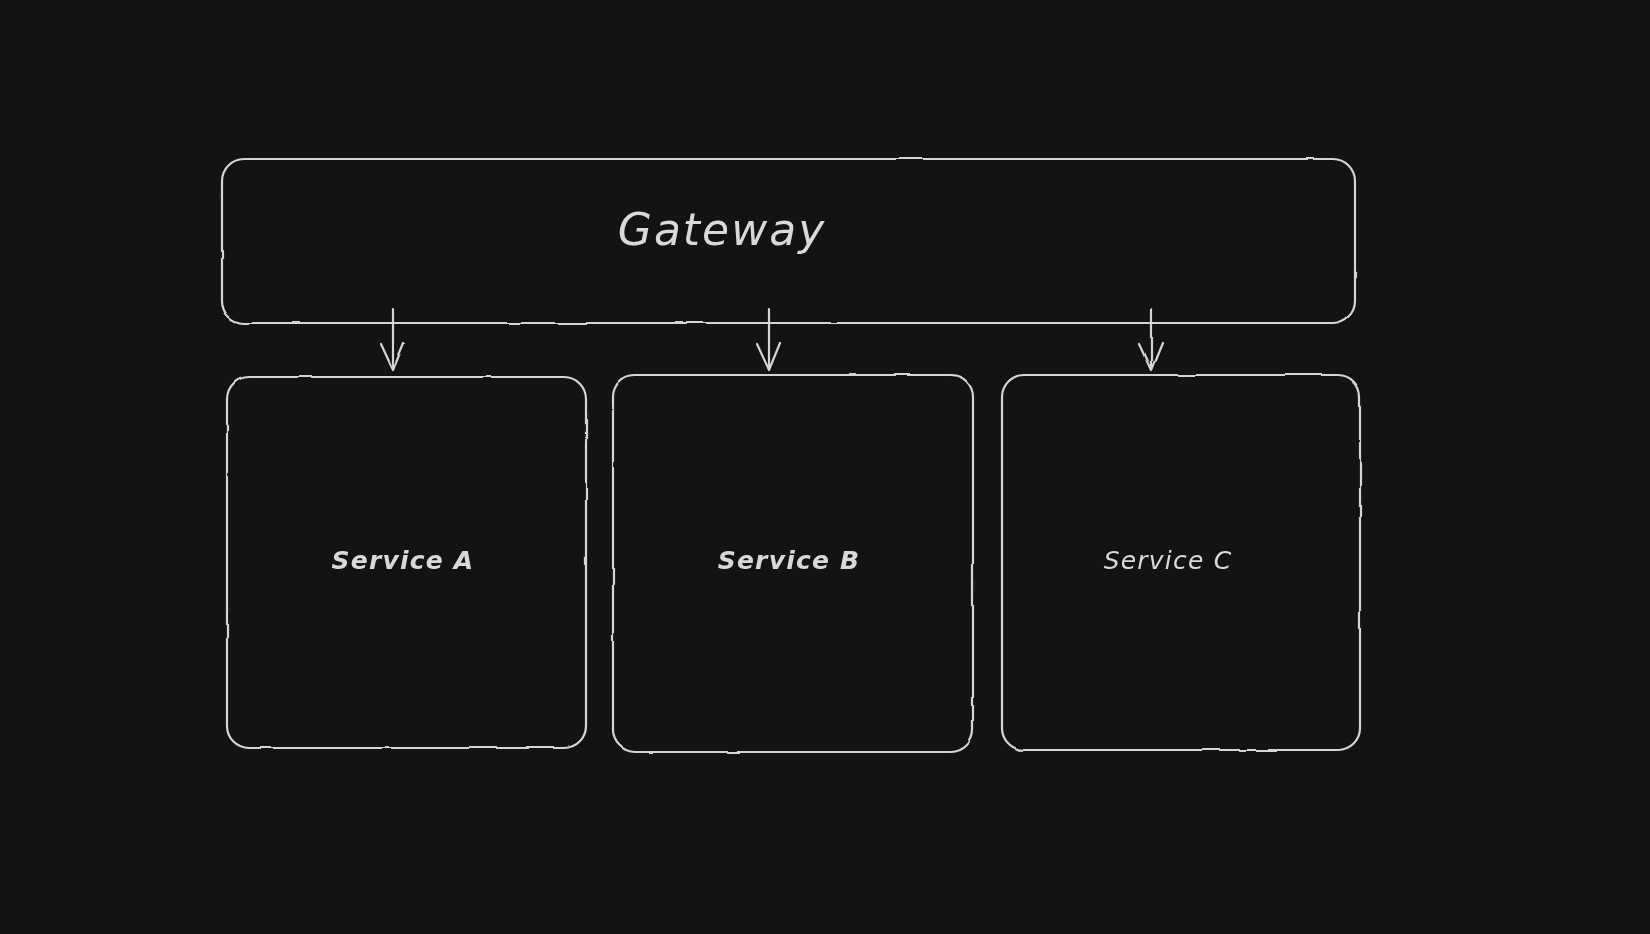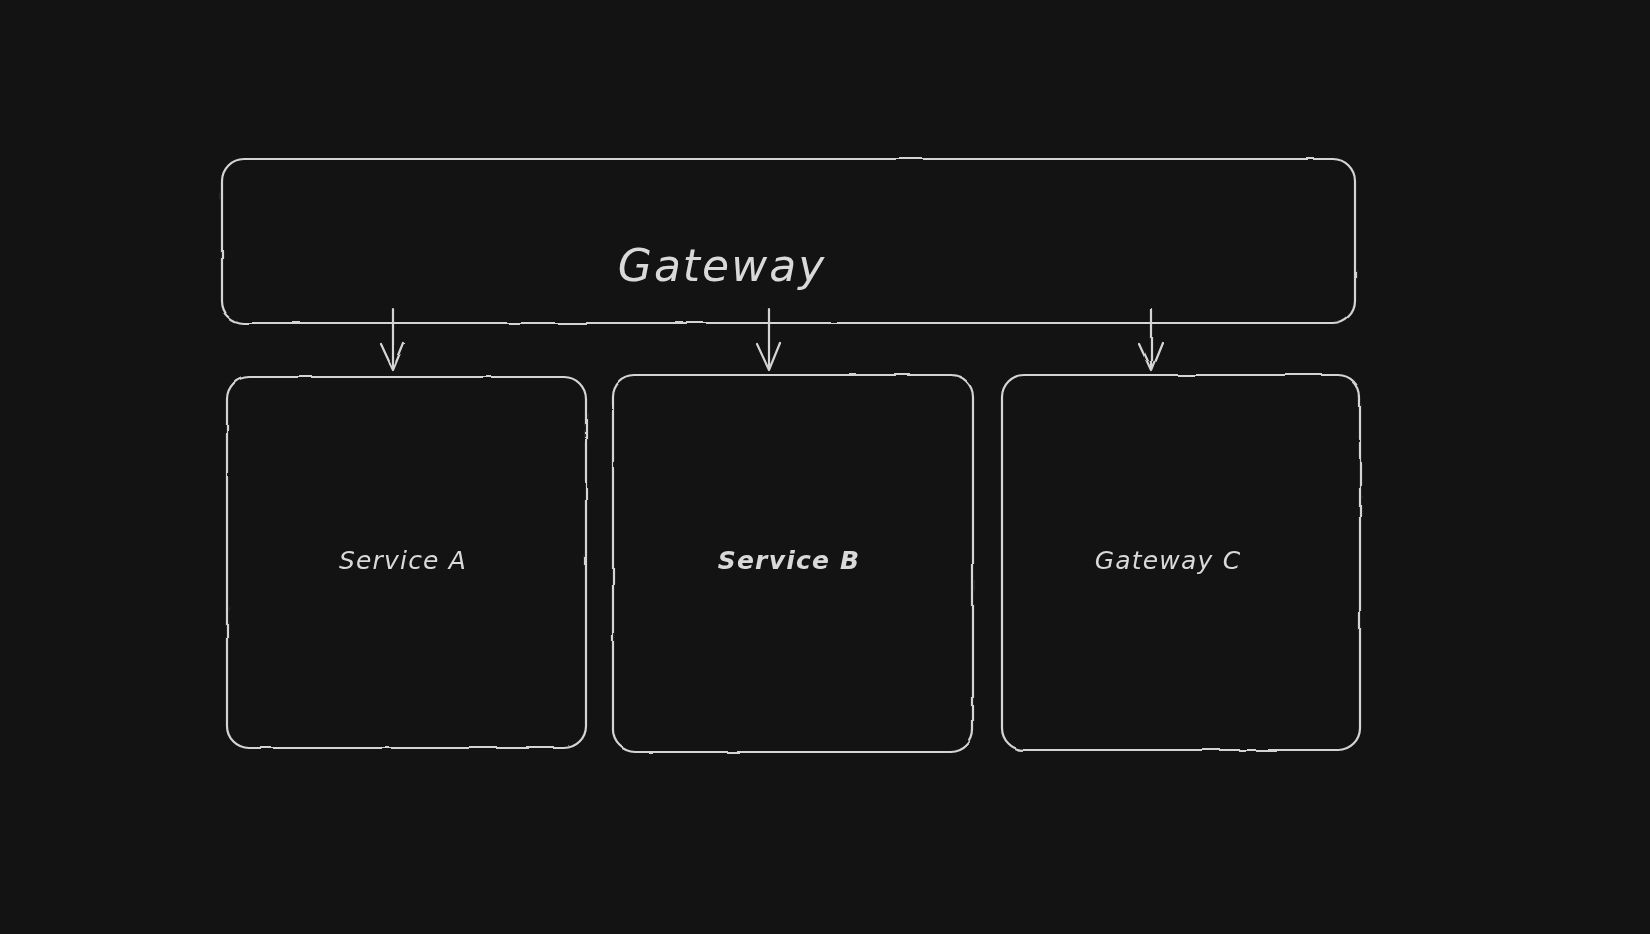--- a/index.html
+++ b/index.html
@@ -35,21 +35,20 @@
     white-space: nowrap;
     letter-spacing: 0.5px;
     text-align: center;
     transform: translate(-50%, -50%);
     -webkit-font-smoothing: antialiased;
   }
   .gateway-label {
     font-size: 44px;
     font-style: italic;
     letter-spacing: 2px;
-    margin-top: 36px;
   }
   .service-label {
     font-size: 25px;
     font-style: italic;
     letter-spacing: 1.2px;
   }
 </style>
 </head>
 <body>
 
@@ -93,19 +92,19 @@
 
       <g>
         <line x1="1151" y1="309" x2="1151" y2="368" stroke="#d4d4d4" stroke-width="2.2" stroke-linecap="round"></line>
         <path d="M 1139 344 L 1151 370 L 1162 343" fill="none" stroke="#d4d4d4" stroke-width="2.2" stroke-linecap="round" stroke-linejoin="round"></path>
       </g>
     </g>
   </svg>
 
   <div class="node-label gateway-label" style="left:722px; top:229px;">Gateway</div>
 
-  <div class="node-label service-label" style="left:403px; top:560px;">Service A</div>
+  <div class="node-label service-label" style="left:403px; top:560px;font-weight:bold;">Service A</div>
 
   <div class="node-label service-label" style="left:789px; top:560px;font-weight:bold;">Service B</div>
 
-  <div class="node-label service-label" style="left:1168px; top:560px;">Gateway C</div>
+  <div class="node-label service-label" style="left:1168px; top:560px;">Service C</div>
 
 </div>
 
 </body></html>

